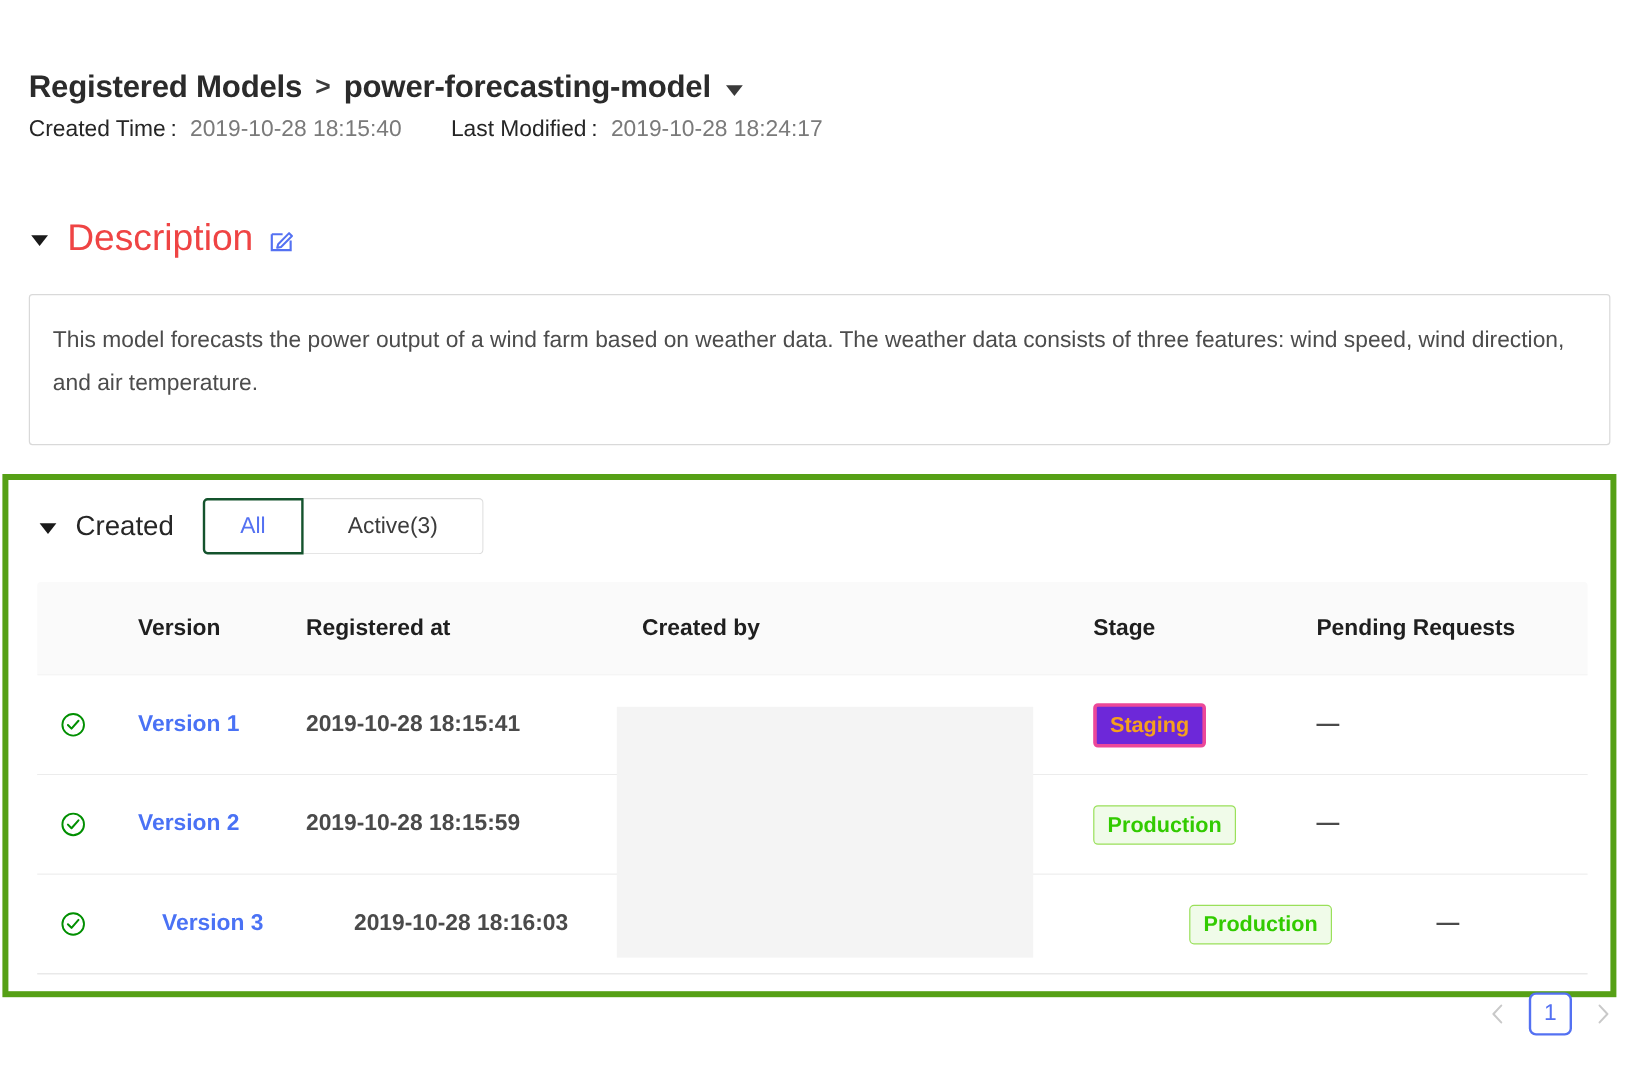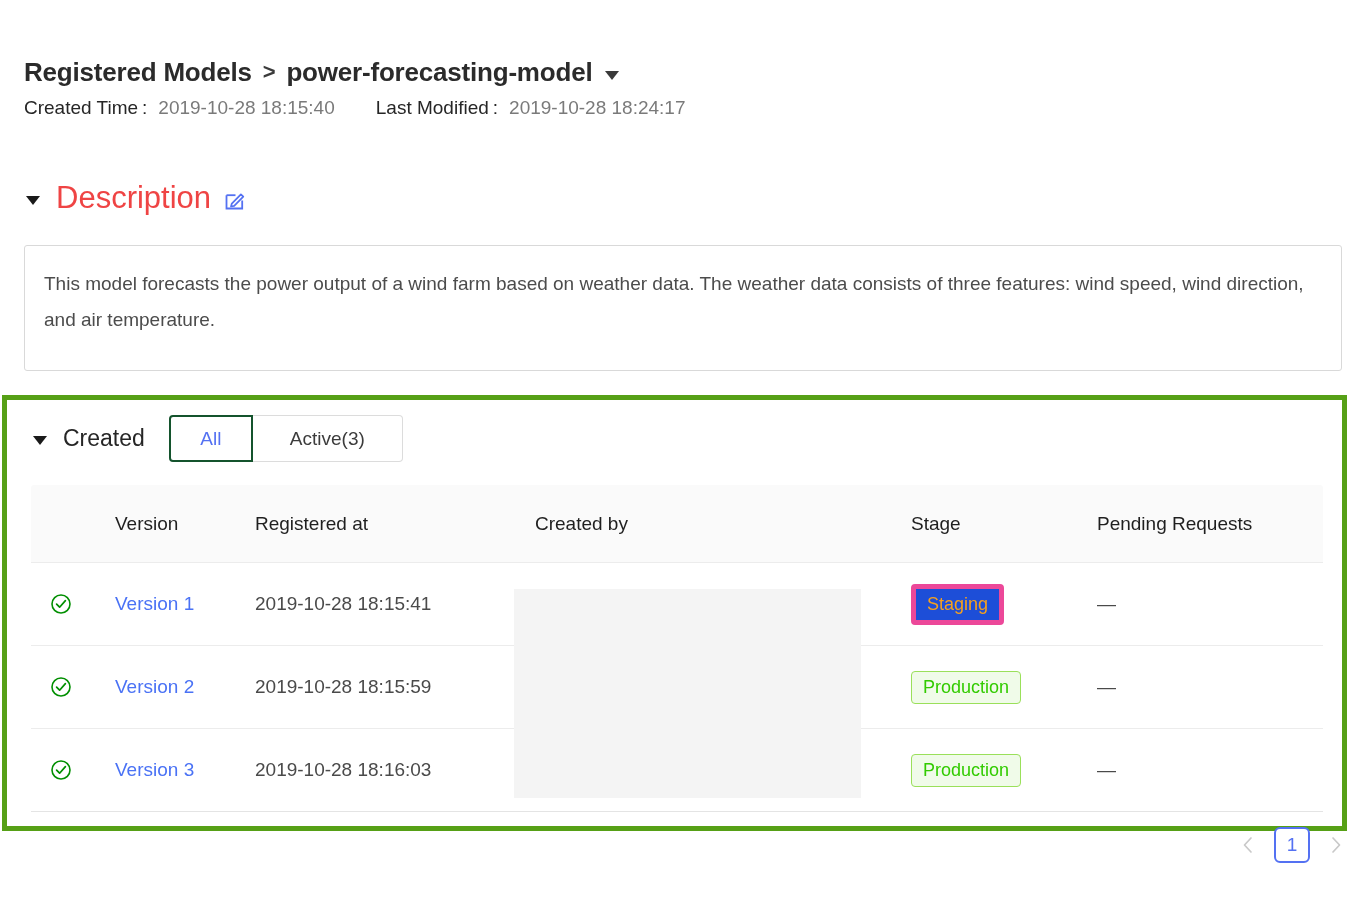--- a/index.html
+++ b/index.html
@@ -173,40 +173,41 @@
     color: #3c3c3c;
     min-width: 150px;
   }
 
   
   .tbl {
     position: absolute;
     left: 24px;
     top: 85px;
     width: 1292px;
+    font-weight: bold;
   }
   .tbl-header {
     display: flex;
     align-items: center;
     height: 78px;
     background: #fafafa;
     border-radius: 3px 3px 0 0;
     font-size: 19px;
     color: #1f1f1f;
     border-bottom: 1px solid #ececec;
   }
   .tbl-row {
     display: flex;
     align-items: center;
     height: 83px;
     font-size: 19px;
     background: #ffffff;
     border-bottom: 1px solid #ececec;
   }
-  .tbl-row:last-child { border-bottom: 1px solid #e4e4e4; }
+  .tbl-row:last-child { border-bottom: 1px solid #e4e4e4; gap: 20px; }
 
   .c-check  { width: 60px;  flex: 0 0 60px; display:flex; align-items:center; justify-content:center; }
   .c-version{ width: 140px; flex: 0 0 140px; padding-left: 24px; }
   .c-regat  { width: 278px; flex: 0 0 278px; padding-left: 24px; }
   .c-createdby { width: 378px; flex: 0 0 378px; padding-left: 26px; position: relative; }
   .c-stage  { width: 184px; flex: 0 0 184px; padding-left: 24px; }
   .c-pending{ flex: 1 1 auto; padding-left: 26px; }
 
   .link-blue {
     color: #4a72f5;
@@ -218,22 +219,22 @@
 
   .badge {
     display: inline-block;
     font-size: 18px;
     padding: 6px 11px 7px 11px;
     border-radius: 4px;
     line-height: 1;
   }
   .badge-staging {
     color: #f5a01e;
-    background: #1d4ed8;
-    border: 5px solid #ec4899;
+    background: #6d28d9;
+    border: 3px solid #ec4899;
   }
   .badge-production {
     color: #32cb00;
     background: #f0fbe9;
     border: 1px solid #9ae05a;
   }
 
   
   .redaction {
     position: absolute;

